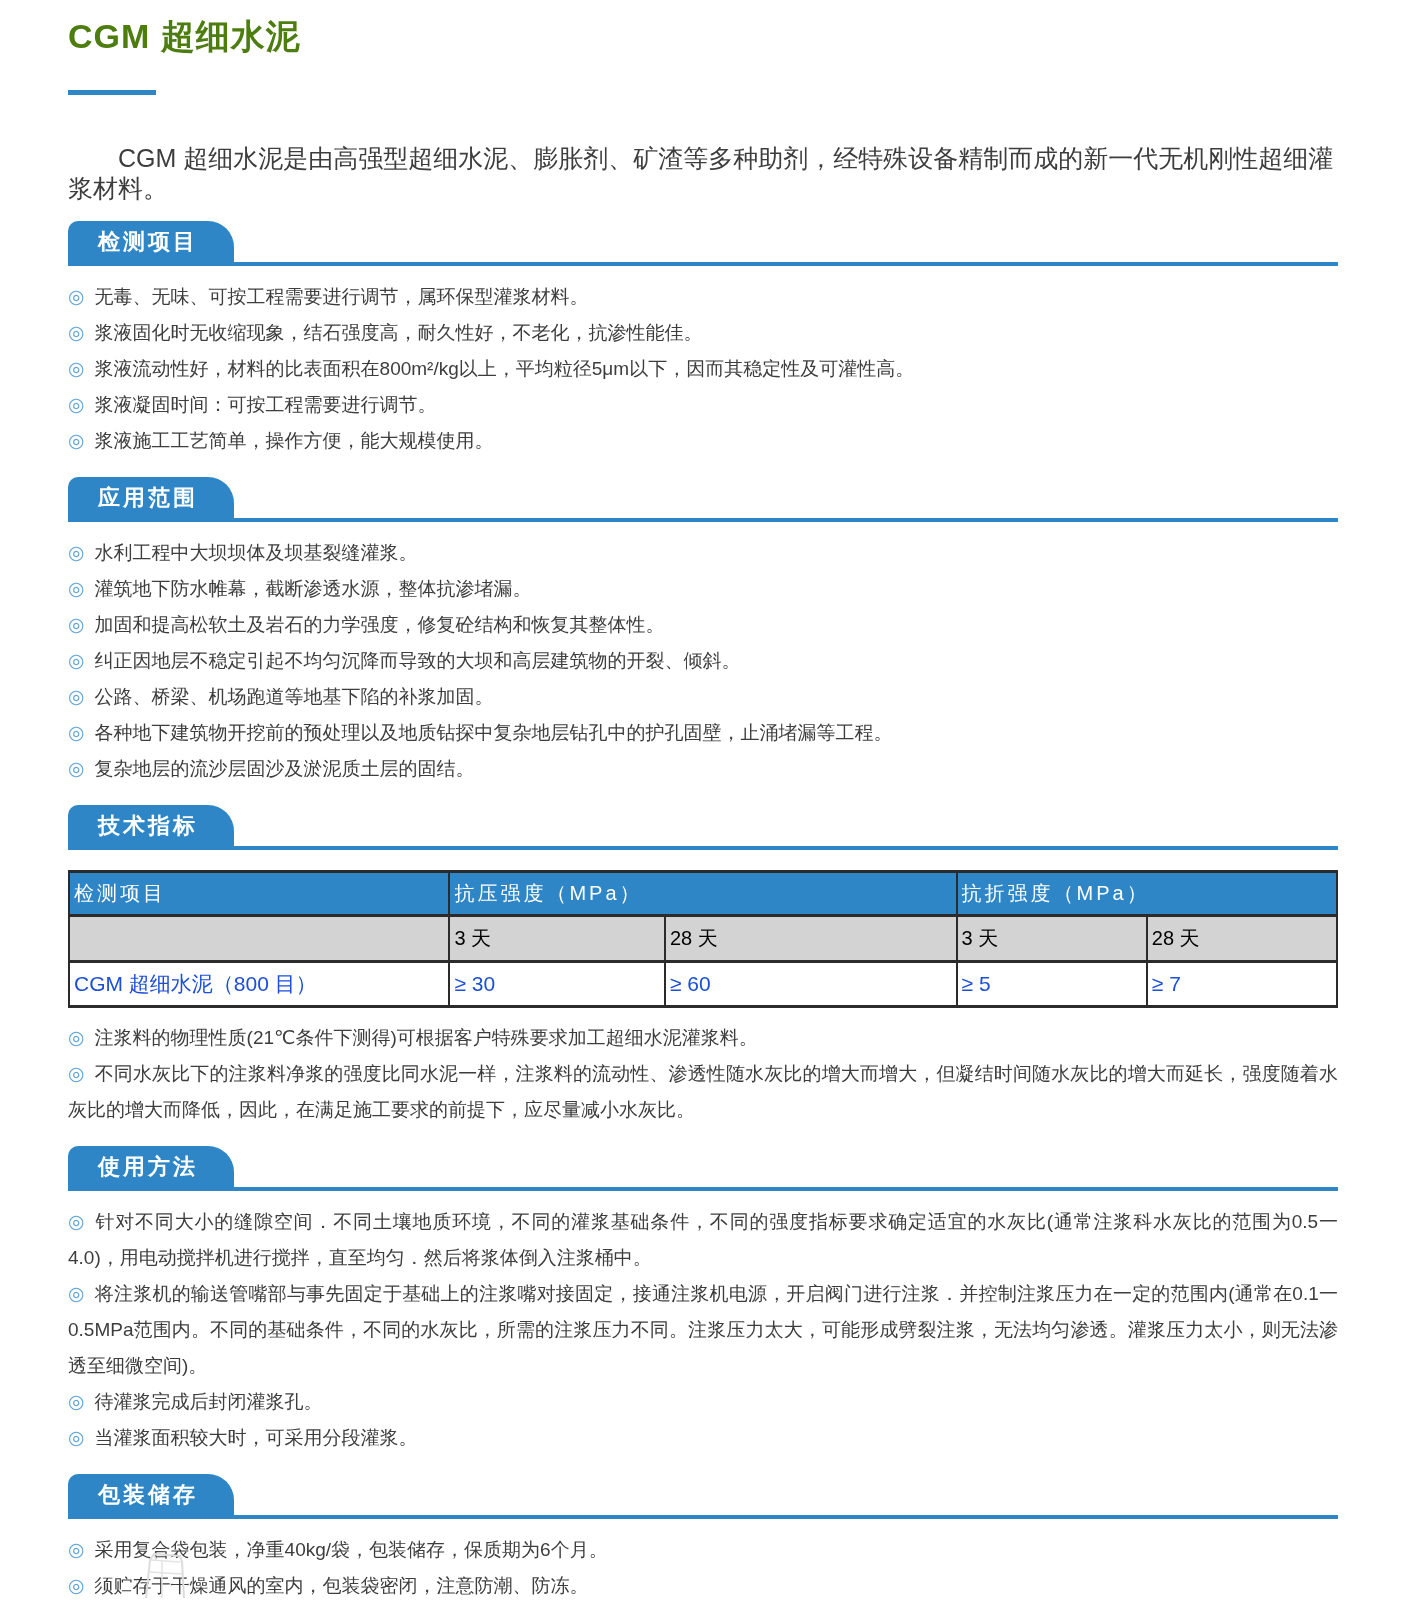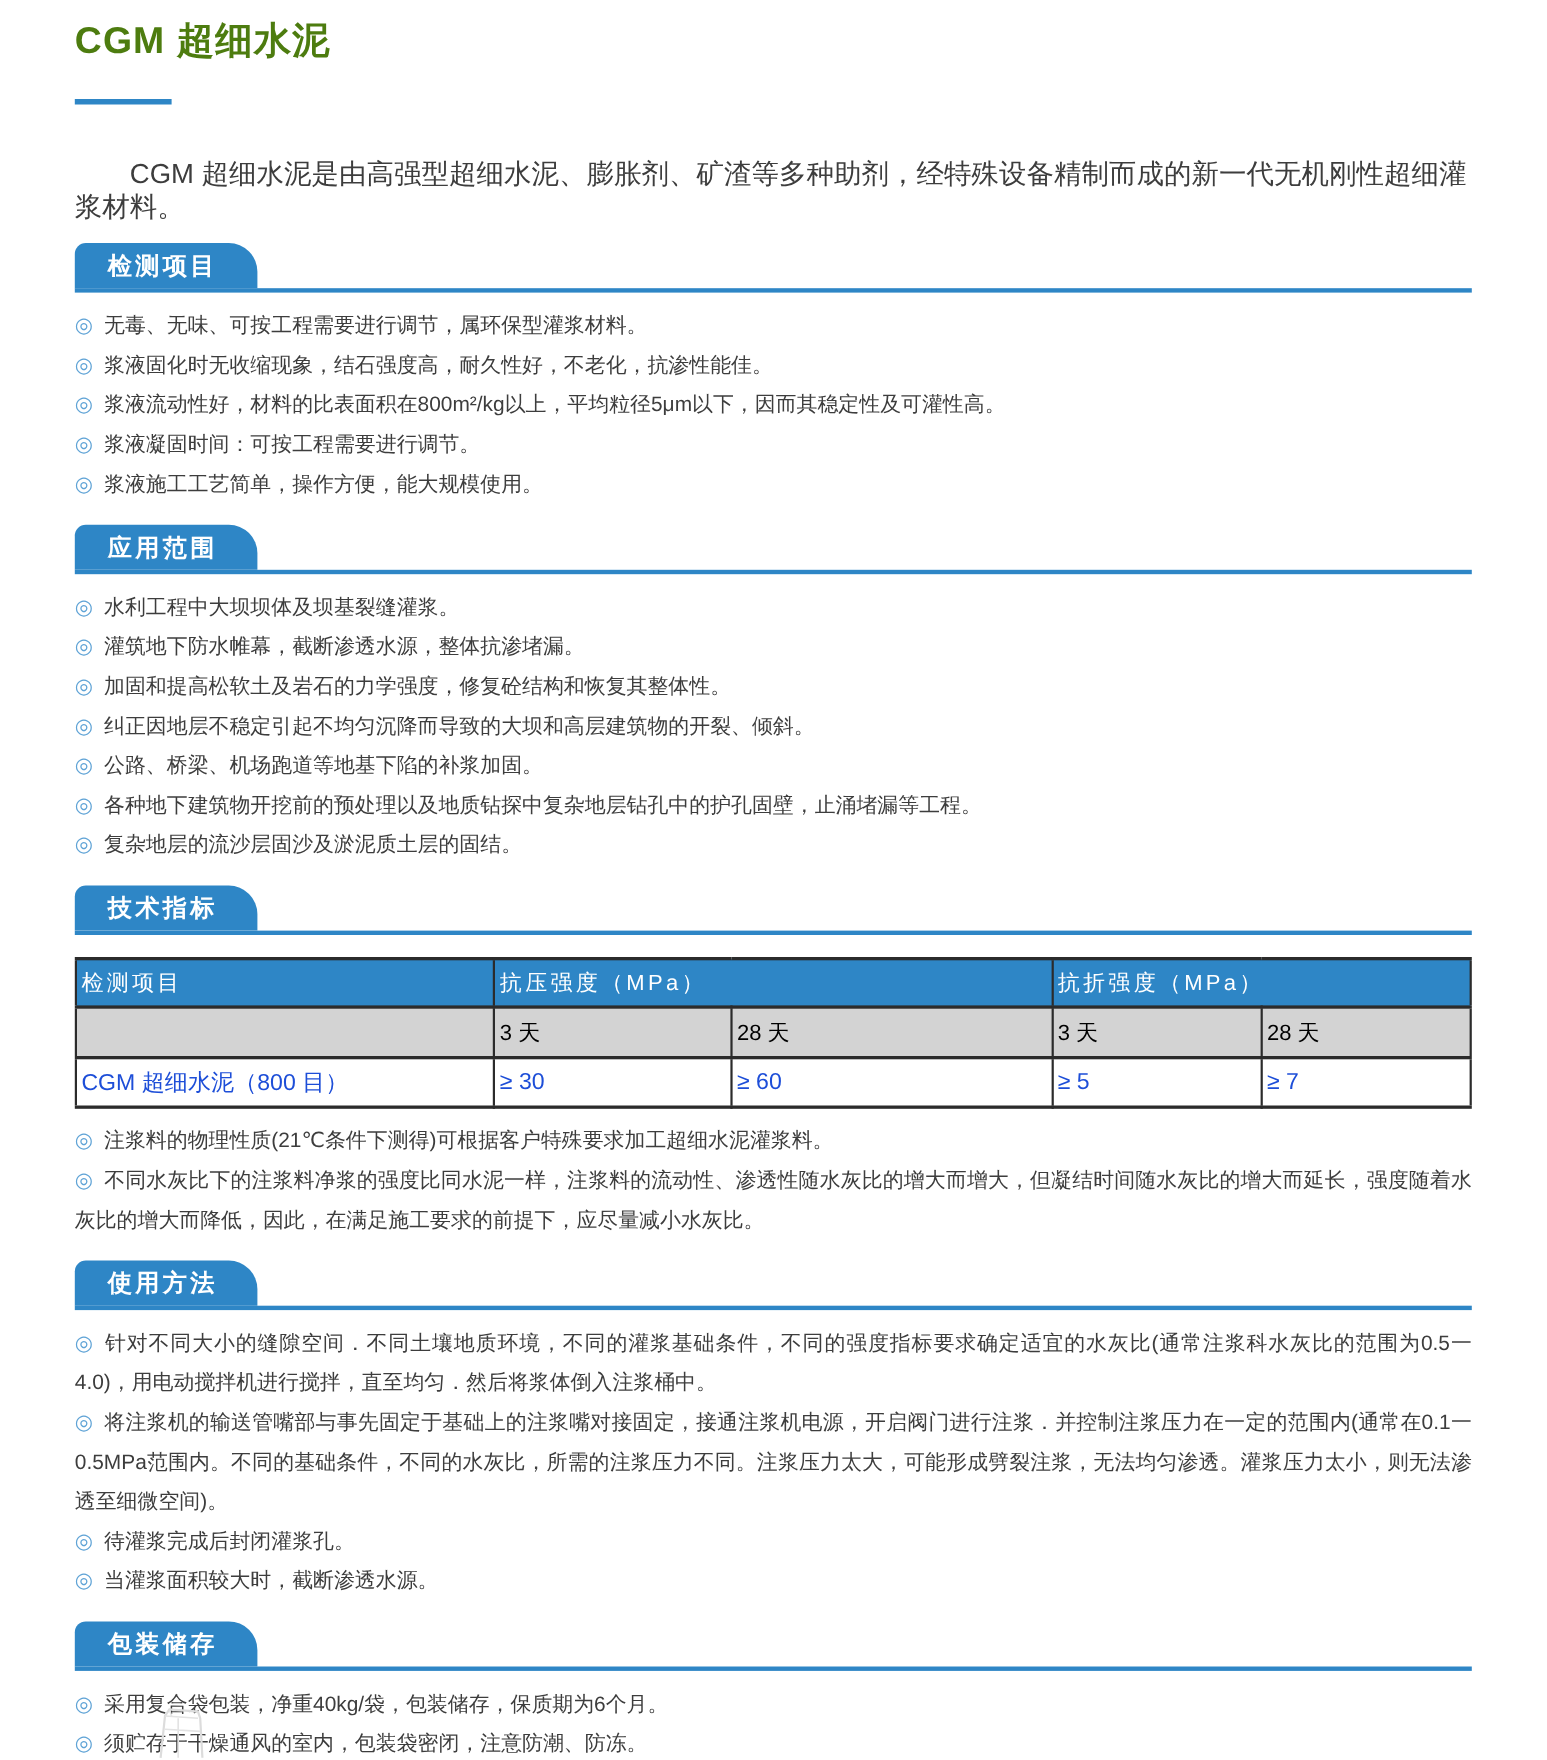--- a/index.html
+++ b/index.html
@@ -181,21 +181,21 @@
       <p class="bullet"><span class="dot">◎</span><span>不同水灰比下的注浆料净浆的强度比同水泥一样，注浆料的流动性、渗透性随水灰比的增大而增大，但凝结时间随水灰比的增大而延长，强度随着水灰比的增大而降低，因此，在满足施工要求的前提下，应尽量减小水灰比。</span></p>
     </div>
 
     <div class="sec">
       <div class="tab"><span>使用方法</span></div>
     </div>
     <div class="list">
       <p class="bullet"><span class="dot">◎</span><span>针对不同大小的缝隙空间．不同土壤地质环境，不同的灌浆基础条件，不同的强度指标要求确定适宜的水灰比(通常注浆科水灰比的范围为0.5一4.0)，用电动搅拌机进行搅拌，直至均匀．然后将浆体倒入注浆桶中。</span></p>
       <p class="bullet"><span class="dot">◎</span><span>将注浆机的输送管嘴部与事先固定于基础上的注浆嘴对接固定，接通注浆机电源，开启阀门进行注浆．并控制注浆压力在一定的范围内(通常在0.1一0.5MPa范围内。不同的基础条件，不同的水灰比，所需的注浆压力不同。注浆压力太大，可能形成劈裂注浆，无法均匀渗透。灌浆压力太小，则无法渗透至细微空间)。</span></p>
       <p class="bullet"><span class="dot">◎</span><span>待灌浆完成后封闭灌浆孔。</span></p>
-      <p class="bullet"><span class="dot">◎</span><span>当灌浆面积较大时，截断渗透水源。</span></p>
+      <p class="bullet"><span class="dot">◎</span><span>当灌浆面积较大时，可采用分段灌浆。</span></p>
     </div>
 
     <div class="sec">
       <div class="tab"><span>包装储存</span></div>
     </div>
     <div class="list">
       <p class="bullet"><span class="dot">◎</span><span>采用复合袋包装，净重40kg/袋，包装储存，保质期为6个月。</span></p>
       <p class="bullet"><span class="dot">◎</span><span>须贮存于干燥通风的室内，包装袋密闭，注意防潮、防冻。</span></p>
     </div>
 

